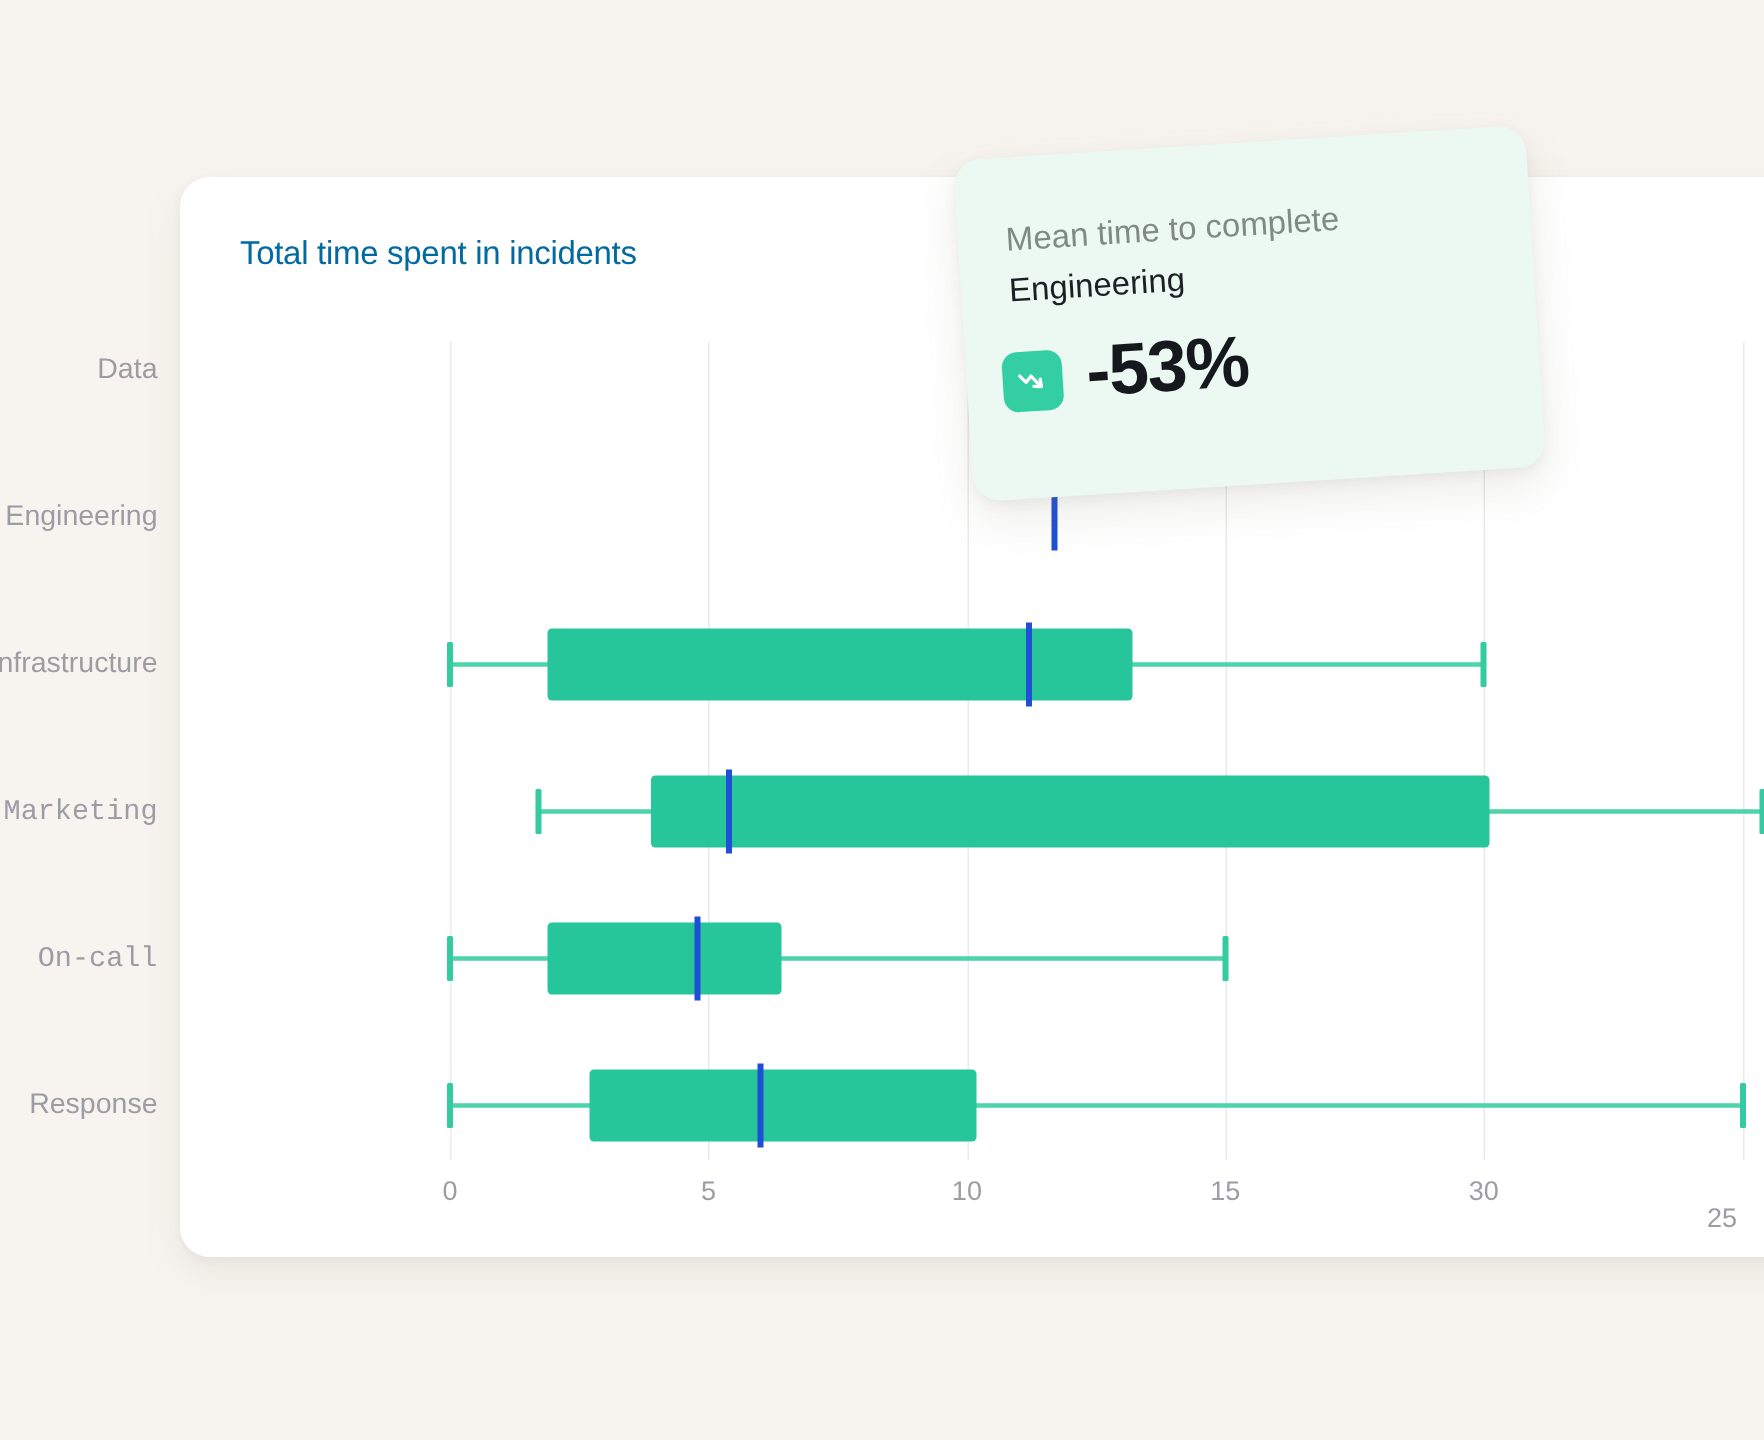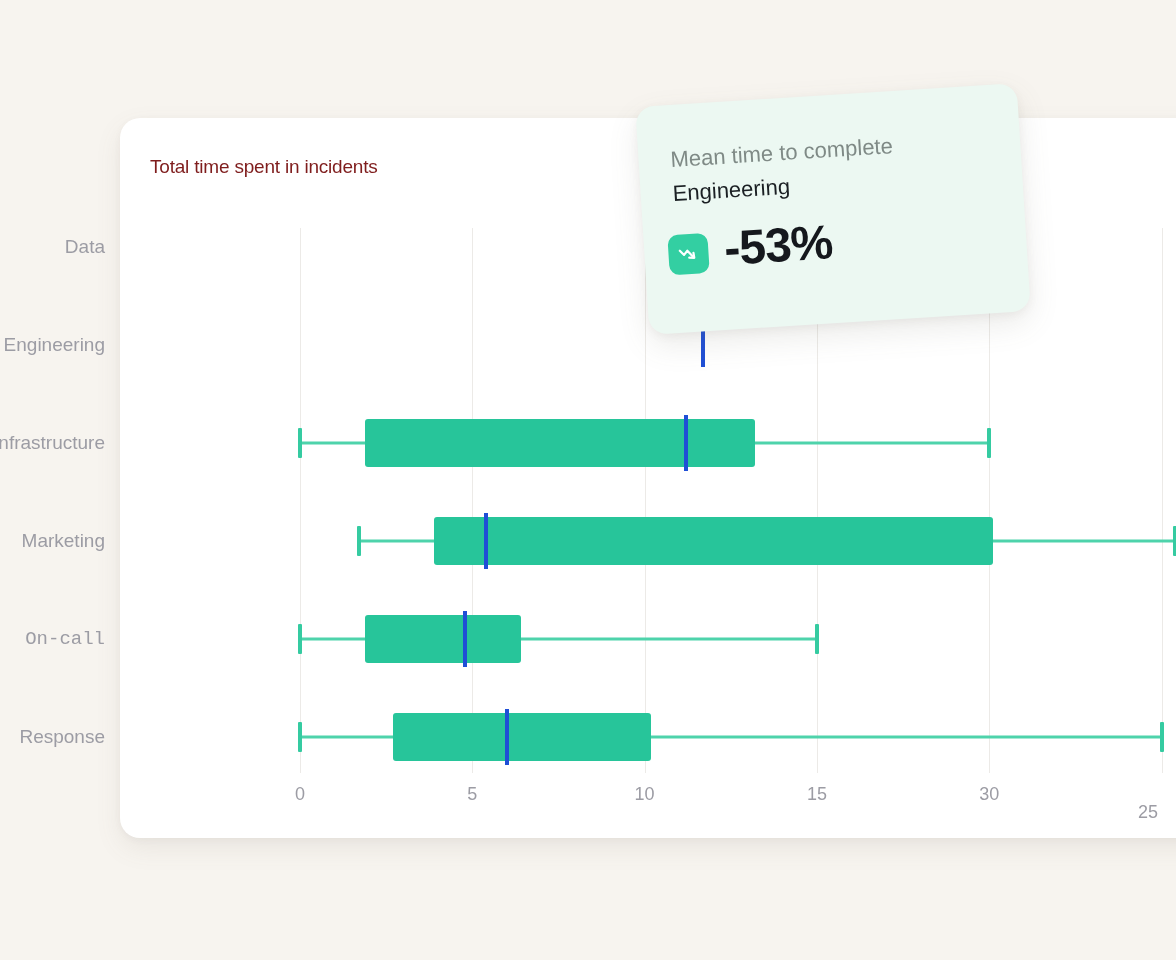--- a/index.html
+++ b/index.html
@@ -23,24 +23,24 @@
     width: 1120px;          
     height: 720px;
     background: #ffffff;
     border-radius: 20px;
     box-shadow: 0 10px 26px rgba(120,110,95,0.10),
                 0 2px 6px rgba(120,110,95,0.06);
   }
 
   #chart-title {
     position: absolute;
-    left: 30px;
+    left: 40px;
     top: 38px;
-    font-size: 19px;
-    color: #7f1d1d;
+    font-size: 22px;
+    color: #0369a1;
     letter-spacing: -0.2px;
     white-space: nowrap;
   }
 
   
   #plot-area {
     position: absolute;
     left: 180px;            
     top: 110px;             
     width: 940px;
@@ -183,21 +183,21 @@
         <div class="median" style="left: 403.182px; top: 117px; height: 44px;"></div>
       </div>
       <div class="cat-label" style="top: 215px;">Infrastructure</div>
       <div>
         <div class="whisker-line" style="left: 0px; width: 689.2px; top: 215px;"></div>
         <div class="whisker-cap" style="left: 0px; top: 215px;"></div>
         <div class="whisker-cap" style="left: 689.2px; top: 215px;"></div>
         <div class="box" style="left: 65.474px; width: 389.398px; top: 215px;"></div>
         <div class="median" style="left: 385.952px; top: 215px;"></div>
       </div>
-      <div class="cat-label" style="top: 313px;">Marketing</div>
+      <div class="cat-label" style="top: 313px; font-family: Liberation Mono, monospace;">Marketing</div>
       <div>
         <div class="whisker-line" style="left: 58.582px; width: 816.702px; top: 313px;"></div>
         <div class="whisker-cap" style="left: 58.582px; top: 313px;"></div>
         <div class="whisker-cap" style="left: 875.284px; top: 313px;"></div>
         <div class="box" style="left: 134.394px; width: 558.252px; top: 313px;"></div>
         <div class="median" style="left: 186.084px; top: 313px;"></div>
       </div>
       <div class="cat-label" style="top: 411px; font-family: Liberation Mono, monospace;">On-call</div>
       <div>
         <div class="whisker-line" style="left: 0px; width: 516.9px; top: 411px;"></div>

